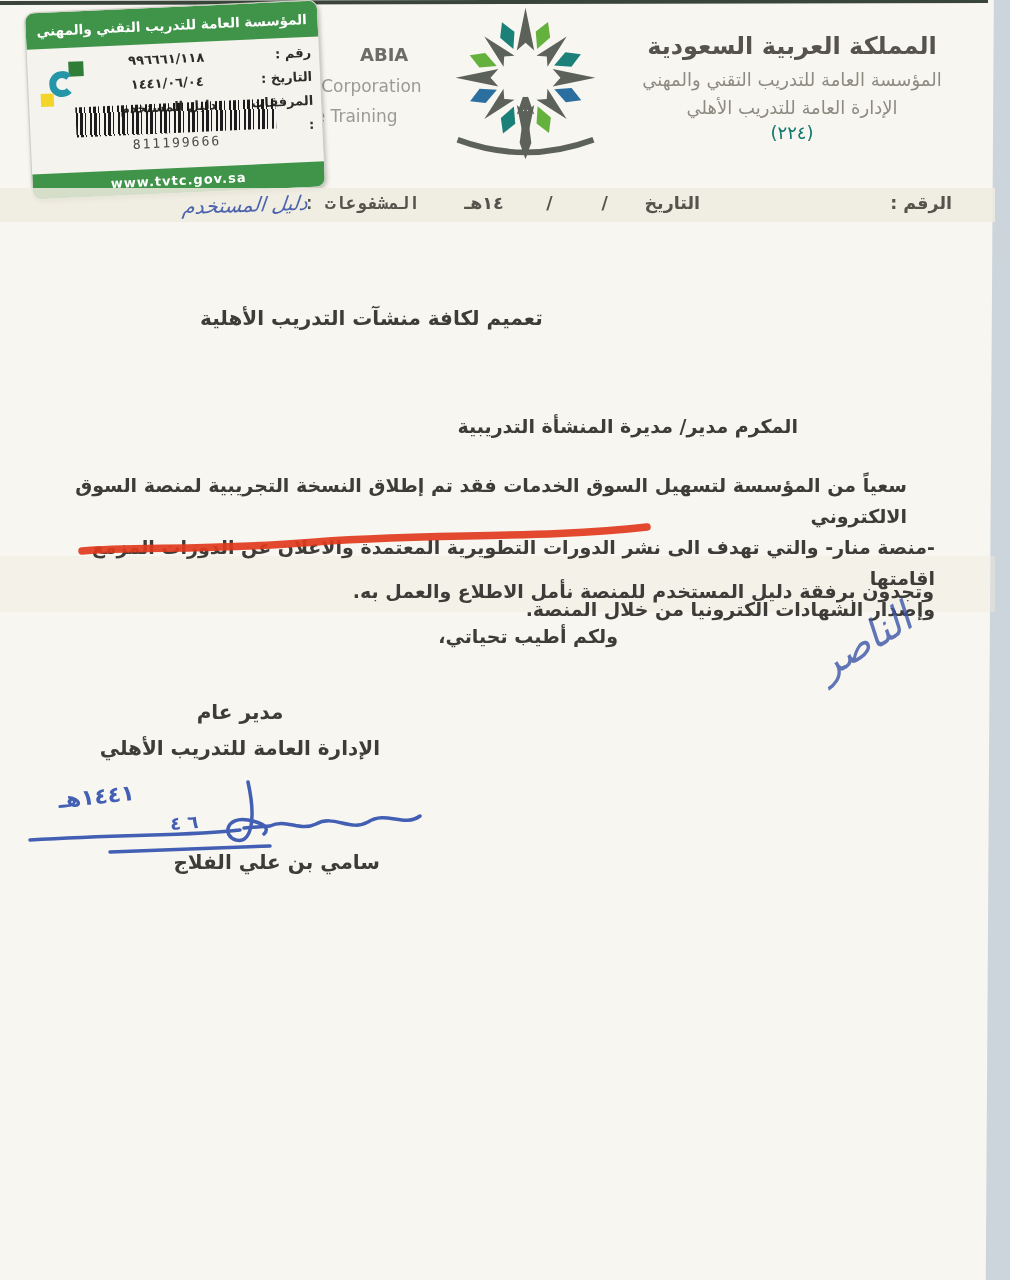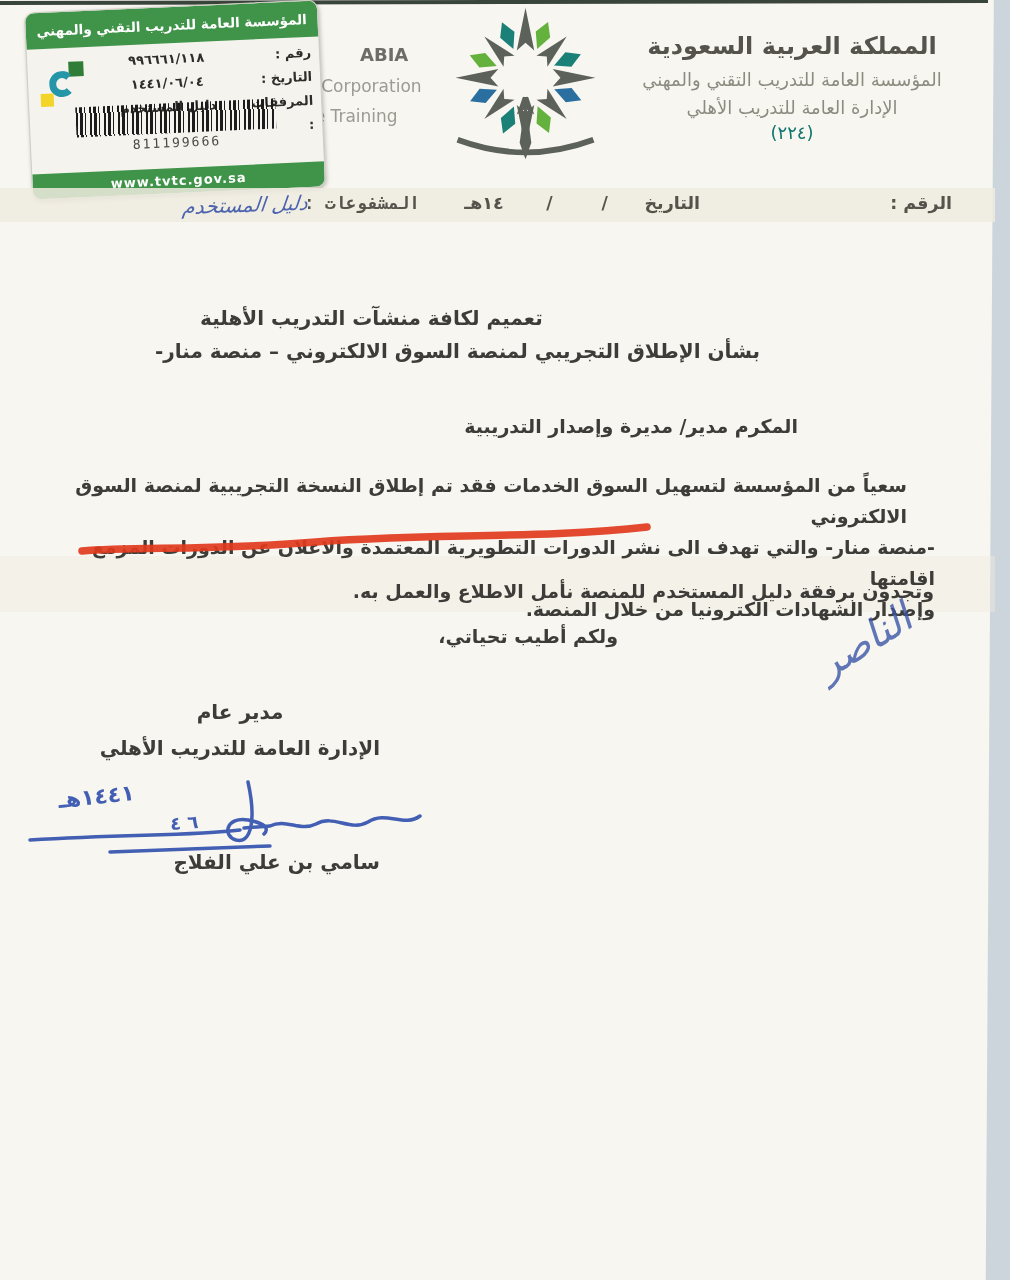--- a/index.html
+++ b/index.html
@@ -191,25 +191,24 @@
   <div class="ref-band"></div>
   <div class="ref-item ref-num">الرقم :</div>
   <div class="ref-item ref-date">التاريخ      /        /       ١٤هـ</div>
   <div class="ref-item ref-att">المشفوعات :</div>
   <div class="ref-handwriting">دليل المستخدم</div>
 
   <div class="faint-band"></div>
 
   <div class="subject rtl">
     <div class="s1">تعميم لكافة منشآت التدريب الأهلية</div>
-    <div class="s2">بشأن الإطلاق التجريبي لمنصة السوق الالكتروني – منصة منار-</div>
   </div>
 
   <div class="salut rtl">
-    <div>المكرم مدير/ مديرة وإصدار التدريبية</div>
+    <div>المكرم مدير/ مديرة المنشأة التدريبية</div>
   </div>
 
   <div class="para rtl">
     <div class="indent">سعياً من المؤسسة لتسهيل السوق الخدمات فقد تم إطلاق النسخة التجريبية لمنصة السوق الالكتروني</div>
     <div>-منصة منار- والتي تهدف الى نشر الدورات التطويرية المعتمدة والاعلان عن الدورات المزمع اقامتها</div>
     <div>وإصدار الشهادات الكترونيا من خلال المنصة.</div>
   </div>
 
   <svg class="red-underline" width="585" height="44" viewBox="0 0 585 44">
     <path d="M 575 10 C 470 22, 340 16, 230 26 C 140 33, 60 30, 10 34" fill="none" stroke="#e03a1d" stroke-width="7.5" stroke-linecap="round" opacity="0.92"></path>

